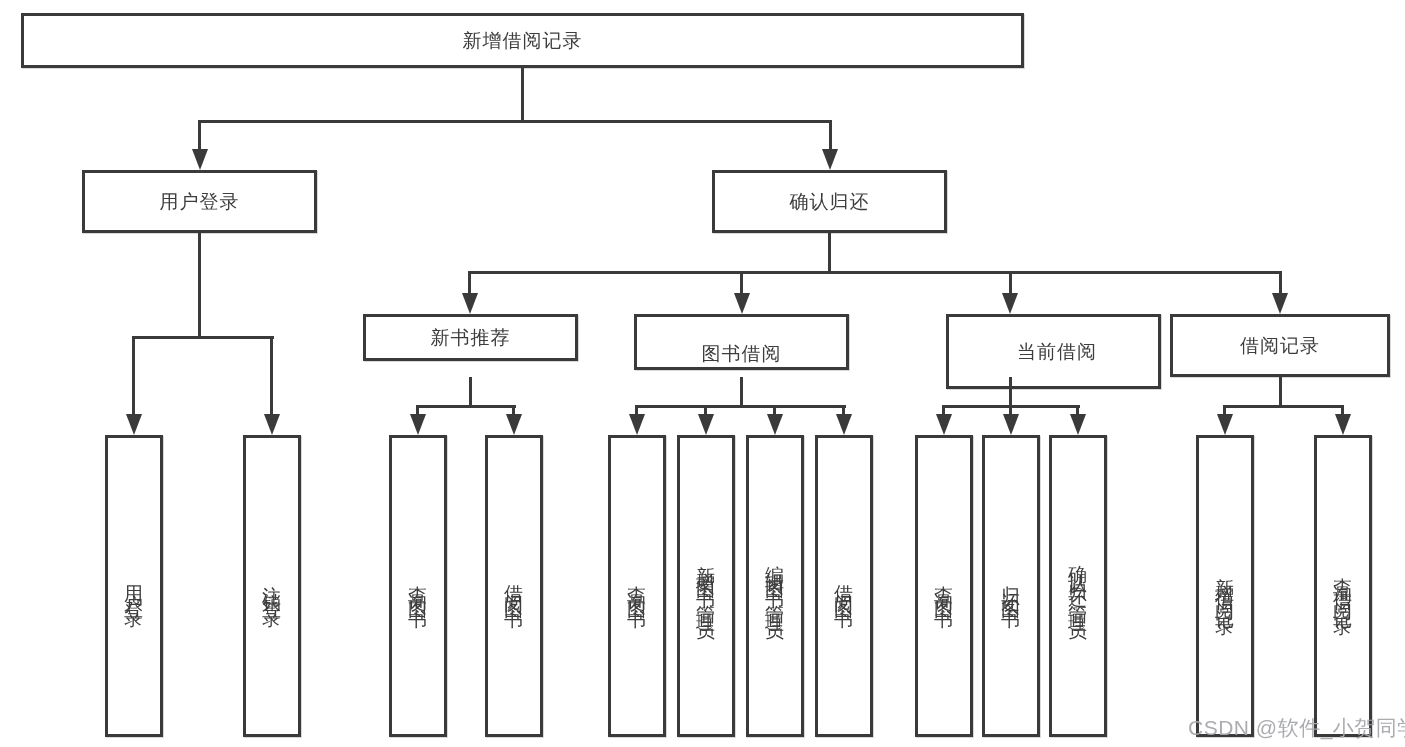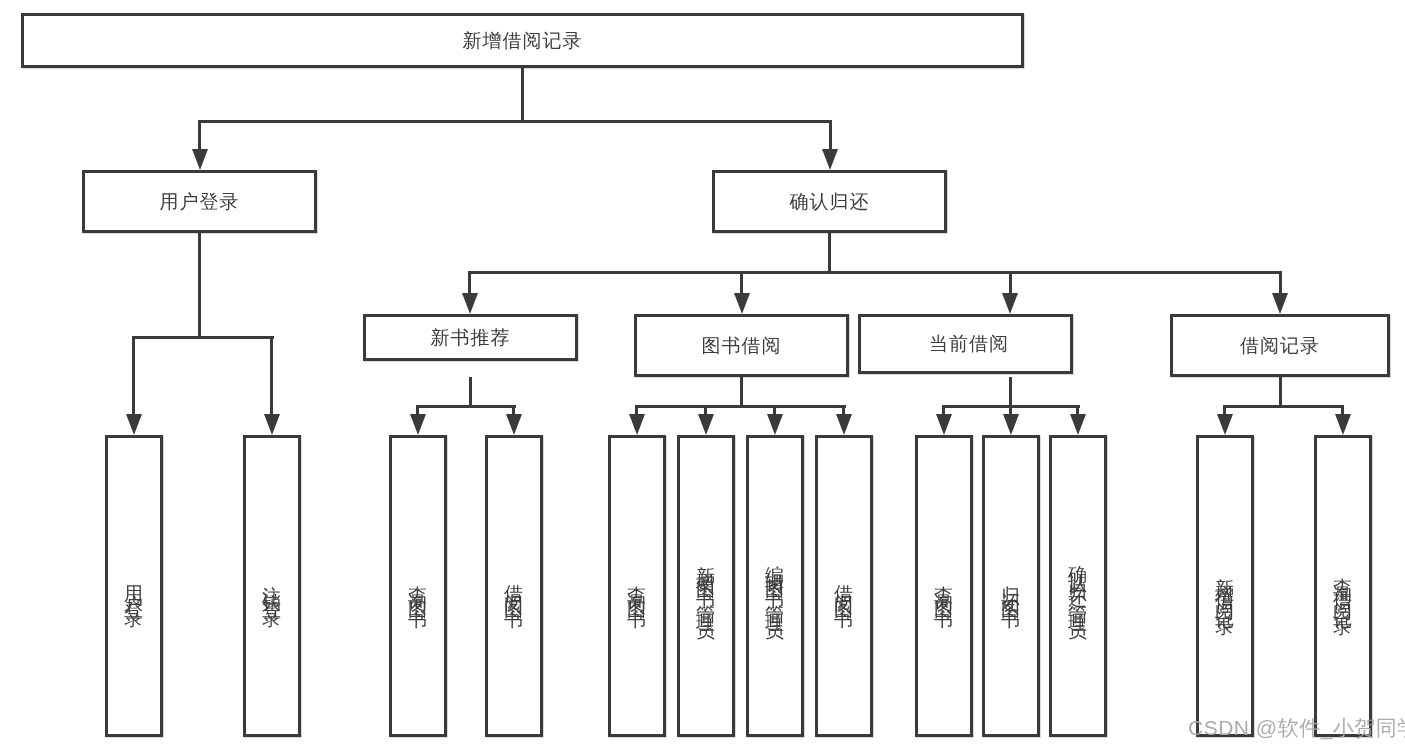--- a/index.html
+++ b/index.html
@@ -44,24 +44,24 @@
   <div class="box hbox" style="left:82px; top:170px; width:235px; height:63px;">
     <span>用户登录</span>
   </div>
   <div class="box hbox" style="left:712px; top:170px; width:235px; height:63px;">
     <span>确认归还</span>
   </div>
 
   <div class="box hbox" style="left:363px; top:314px; width:215px; height:47px;">
     <span>新书推荐</span>
   </div>
-  <div class="box hbox" style="left:634px; top:314px; width:215px; height:63px;">
+  <div class="box hbox" style="left:634px; top:314px; width:215px; height:56px;align-items:flex-end;">
     <span>图书借阅</span>
   </div>
-  <div class="box hbox" style="left:858px; top:314px; width:215px; height:60px;padding-left:7px;">
+  <div class="box hbox" style="left:946px; top:314px; width:215px; height:75px;padding-left:7px;">
     <span>当前借阅</span>
   </div>
   <div class="box hbox" style="left:1170px; top:314px; width:220px; height:63px;">
     <span>借阅记录</span>
   </div>
 
   <div class="box vbox" style="left:105px; top:435px; width:58px; height:302px;">
     <span>用户登录</span>
   </div>
   <div class="box vbox" style="left:243px; top:435px; width:58px; height:302px;">

